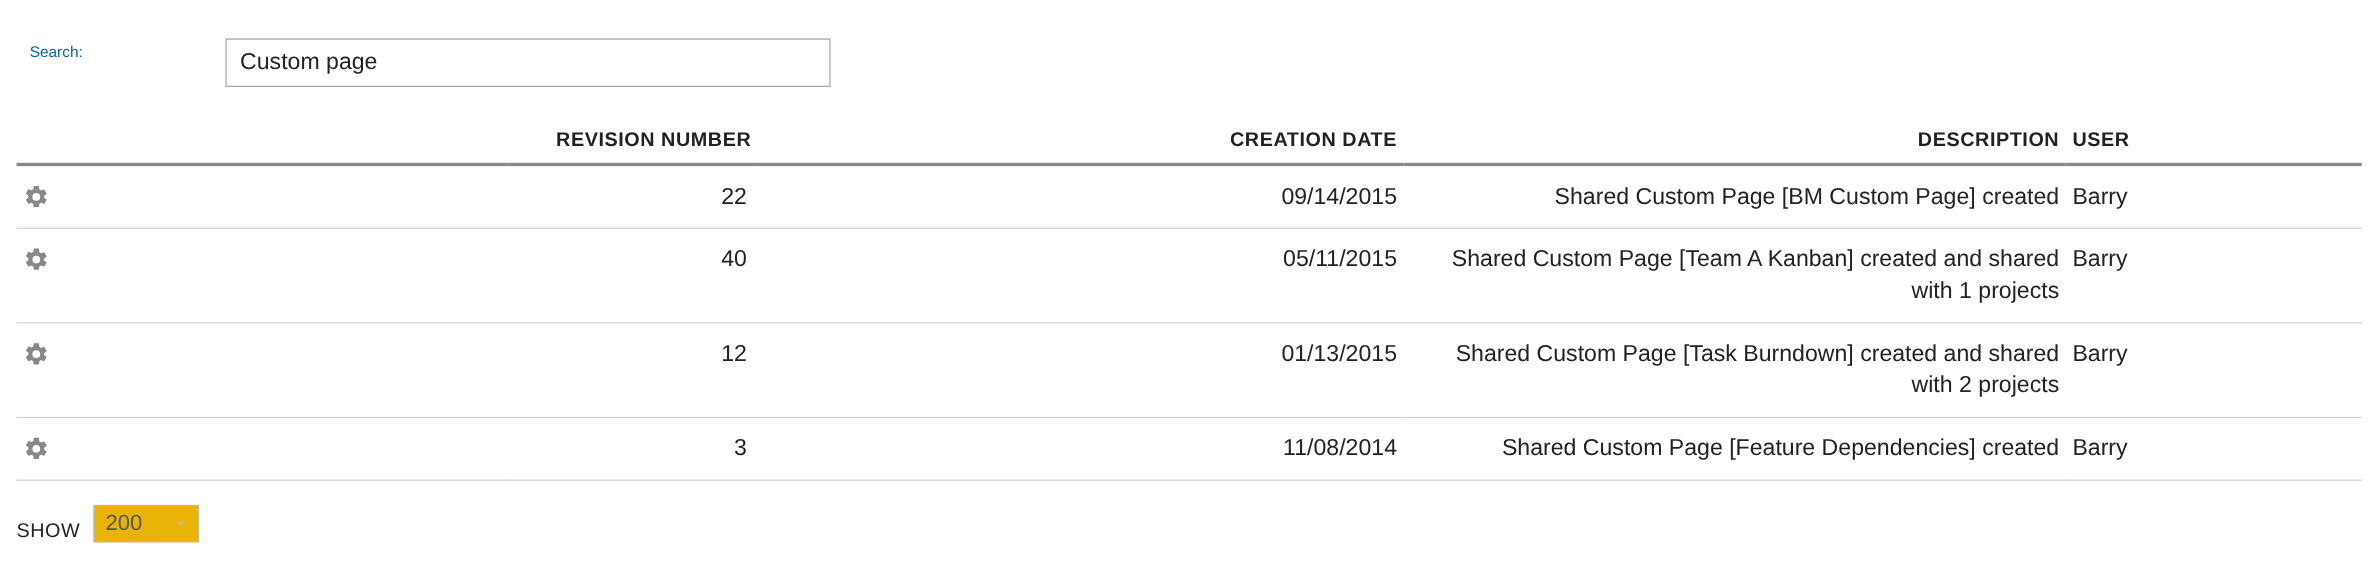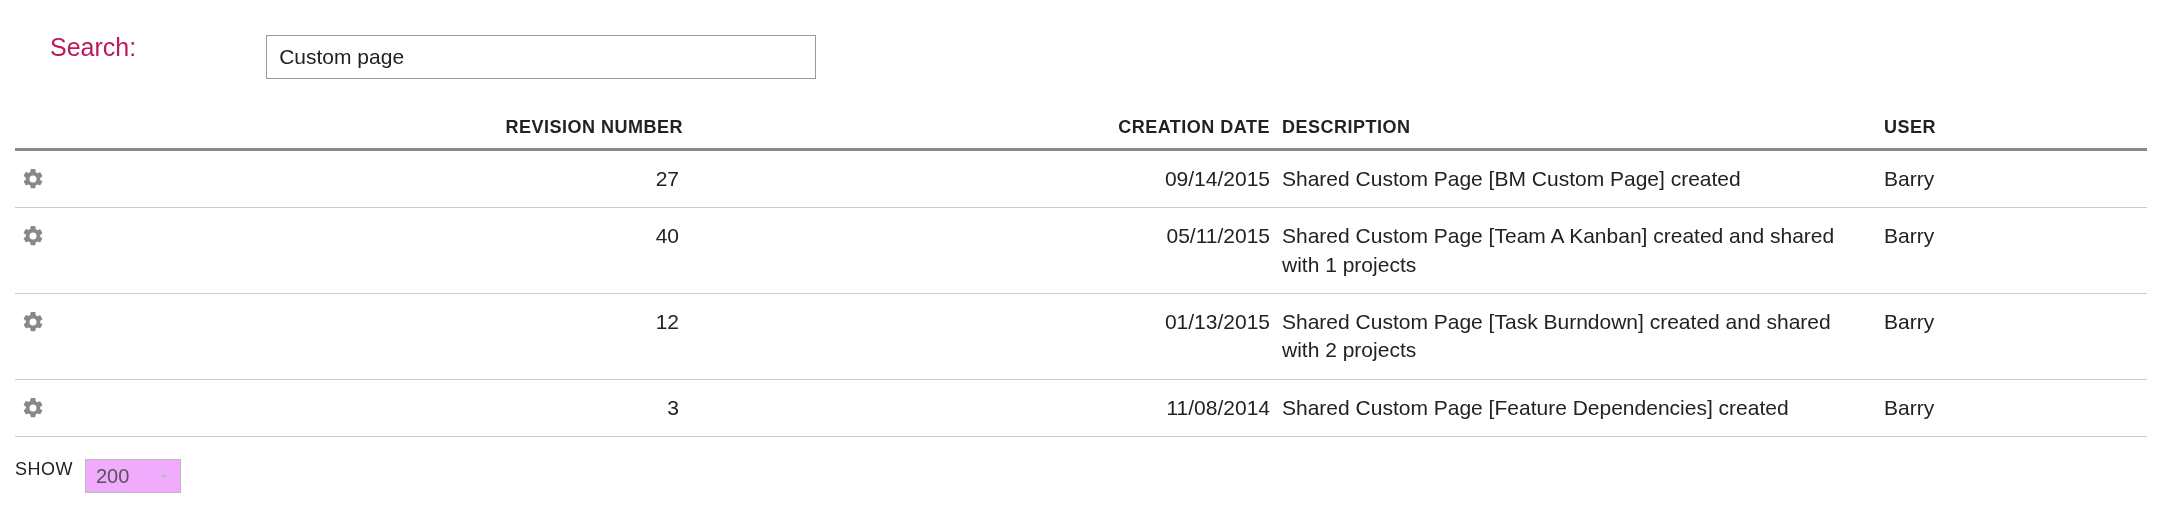--- a/index.html
+++ b/index.html
@@ -13,24 +13,24 @@
   }
   .wrap {
     padding: 15px 15px 30px 15px;
   }
   .search-row {
     display: flex;
     align-items: center;
     margin-bottom: 30px;
   }
   .search-label {
-    margin-left: 35px;
+    margin-left: 12px;
     margin-right: 130px;
-    font-size: 25px;
-    color: #be185d;
+    font-size: 14px;
+    color: #0369a1;
   }
   .search-input {
     width: 550px;
     height: 44px;
     border: 1px solid #999;
     padding: 0 12px;
     font-size: 21px;
     font-family: inherit;
     color: #222;
     box-sizing: border-box;
@@ -61,55 +61,55 @@
     line-height: 1.35;
   }
   table.rev thead th.col-gear,
   table.rev tbody td.col-gear { width: 435px; }
   table.rev thead th.col-rev,
   table.rev tbody td.col-rev  { width: 215px; text-align: right; margin-top: 48px; }
   table.rev tbody td.col-rev  { padding-right: 10px; padding-top:14px; }
   table.rev thead th.col-date,
   table.rev tbody td.col-date { width: 575px; text-align: right; }
   table.rev thead th.col-desc,
-  table.rev tbody td.col-desc { width: 590px; }
+  table.rev tbody td.col-desc { width: 590px; text-align: right; }
   table.rev thead th.col-user,
   table.rev tbody td.col-user { width: auto; }
 
   .gear-icon svg {
     width: 24px;
     height: 24px;
     fill: #888;
     display: block;
     margin-top: 2px;
   }
 
   .show-row {
     margin-top: 22px;
     display: flex;
-    align-items: flex-start;
+    align-items: flex-end;
     gap: 12px;
   }
   .show-label {
     font-size: 18px;
     letter-spacing: .5px;
     text-transform: uppercase;
     color: #222;
   }
   .show-select {
     border: 1px solid #bbb;
     height: 34px;
     width: 96px;
     display: flex;
     align-items: center;
     justify-content: space-between;
     padding: 0 8px 0 10px;
     font-size: 20px;
     color: #555;
-    background: #f0abfc;
+    background: #eab308;
     cursor: pointer;
     box-sizing: border-box;
   }
   .show-select .chev {
     width: 16px;
     height: 16px;
   }
   .show-select .chev svg { fill: #bbb; display:block; }
 </style>
 </head>
@@ -136,21 +136,21 @@
         <th class="col-date">Creation Date</th>
         <th class="col-desc">Description</th>
         <th class="col-user">User</th>
       </tr>
     </thead>
     <tbody id="rev-body">
         <tr>
           <td class="col-gear"><span class="gear-icon"><svg viewBox="0 0 24 24">
                 <path d="M19.14,12.94a7.14,7.14,0,0,0,.05-.94,7.14,7.14,0,0,0-.05-.94l2.03-1.58a.5.5,0,0,0,.12-.64l-1.92-3.32a.5.5,0,0,0-.61-.22l-2.39.96a7.03,7.03,0,0,0-1.62-.94l-.36-2.54A.5.5,0,0,0,13.9,2h-3.8a.5.5,0,0,0-.49.42L9.25,4.96a7.03,7.03,0,0,0-1.62.94l-2.39-.96a.5.5,0,0,0-.61.22L2.71,8.48a.5.5,0,0,0,.12.64l2.03,1.58a7.14,7.14,0,0,0-.05.94,7.14,7.14,0,0,0,.05.94L2.83,14.16a.5.5,0,0,0-.12.64l1.92,3.32a.5.5,0,0,0,.61.22l2.39-.96a7.03,7.03,0,0,0,1.62.94l.36,2.54a.5.5,0,0,0,.49.42h3.8a.5.5,0,0,0,.49-.42l.36-2.54a7.03,7.03,0,0,0,1.62-.94l2.39.96a.5.5,0,0,0,.61-.22l1.92-3.32a.5.5,0,0,0-.12-.64ZM12,15.5A3.5,3.5,0,1,1,15.5,12,3.5,3.5,0,0,1,12,15.5Z"></path>
               </svg></span></td>
-          <td class="col-rev">27</td>
+          <td class="col-rev">22</td>
           <td class="col-date">09/14/2015</td>
           <td class="col-desc">Shared Custom Page [BM Custom Page] created</td>
           <td class="col-user">Barry</td>
         </tr>
         <tr>
           <td class="col-gear"><span class="gear-icon"><svg viewBox="0 0 24 24">
                 <path d="M19.14,12.94a7.14,7.14,0,0,0,.05-.94,7.14,7.14,0,0,0-.05-.94l2.03-1.58a.5.5,0,0,0,.12-.64l-1.92-3.32a.5.5,0,0,0-.61-.22l-2.39.96a7.03,7.03,0,0,0-1.62-.94l-.36-2.54A.5.5,0,0,0,13.9,2h-3.8a.5.5,0,0,0-.49.42L9.25,4.96a7.03,7.03,0,0,0-1.62.94l-2.39-.96a.5.5,0,0,0-.61.22L2.71,8.48a.5.5,0,0,0,.12.64l2.03,1.58a7.14,7.14,0,0,0-.05.94,7.14,7.14,0,0,0,.05.94L2.83,14.16a.5.5,0,0,0-.12.64l1.92,3.32a.5.5,0,0,0,.61.22l2.39-.96a7.03,7.03,0,0,0,1.62.94l.36,2.54a.5.5,0,0,0,.49.42h3.8a.5.5,0,0,0,.49-.42l.36-2.54a7.03,7.03,0,0,0,1.62-.94l2.39.96a.5.5,0,0,0,.61-.22l1.92-3.32a.5.5,0,0,0-.12-.64ZM12,15.5A3.5,3.5,0,1,1,15.5,12,3.5,3.5,0,0,1,12,15.5Z"></path>
               </svg></span></td>
           <td class="col-rev">40</td>
           <td class="col-date">05/11/2015</td>

